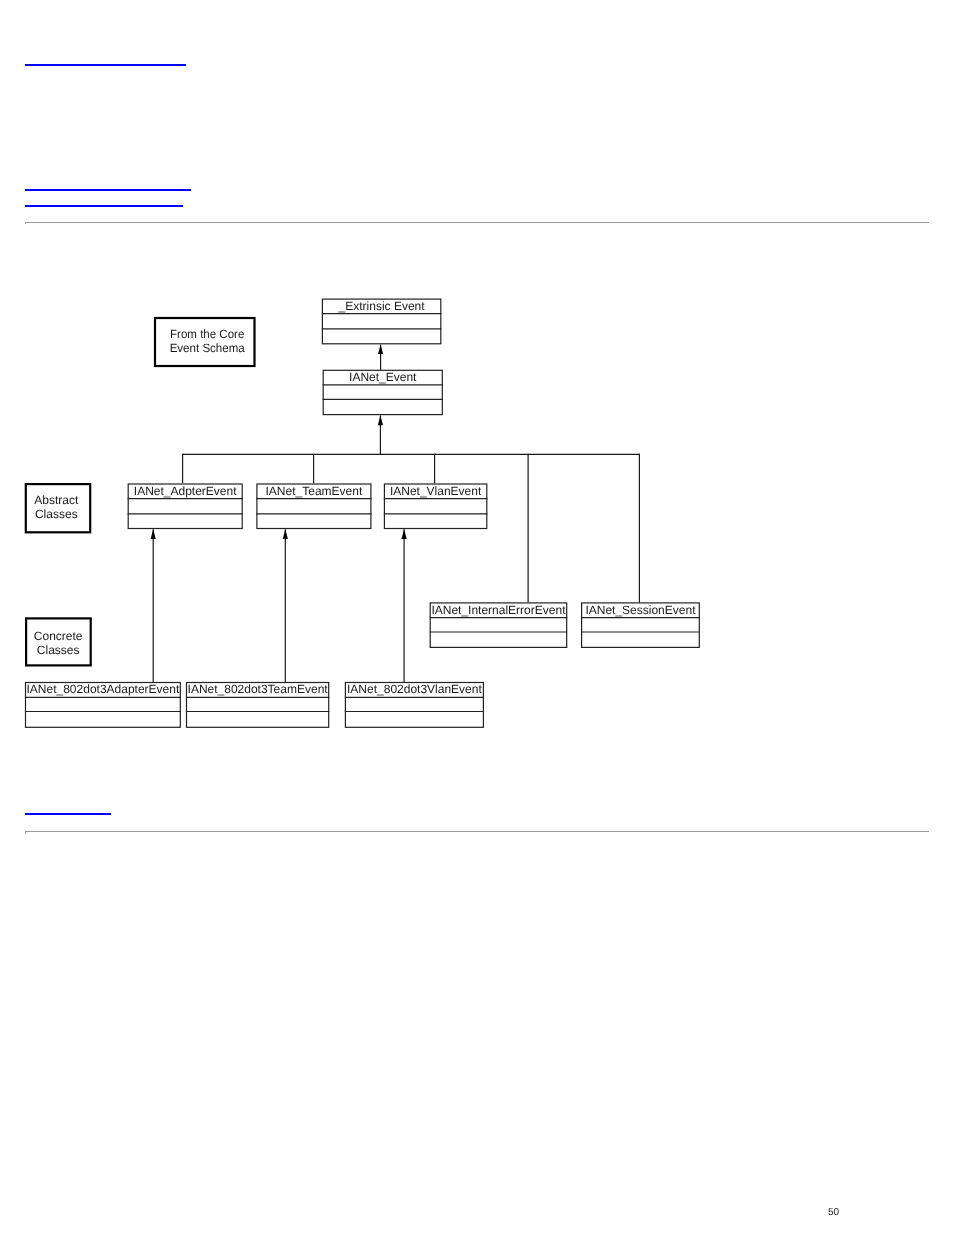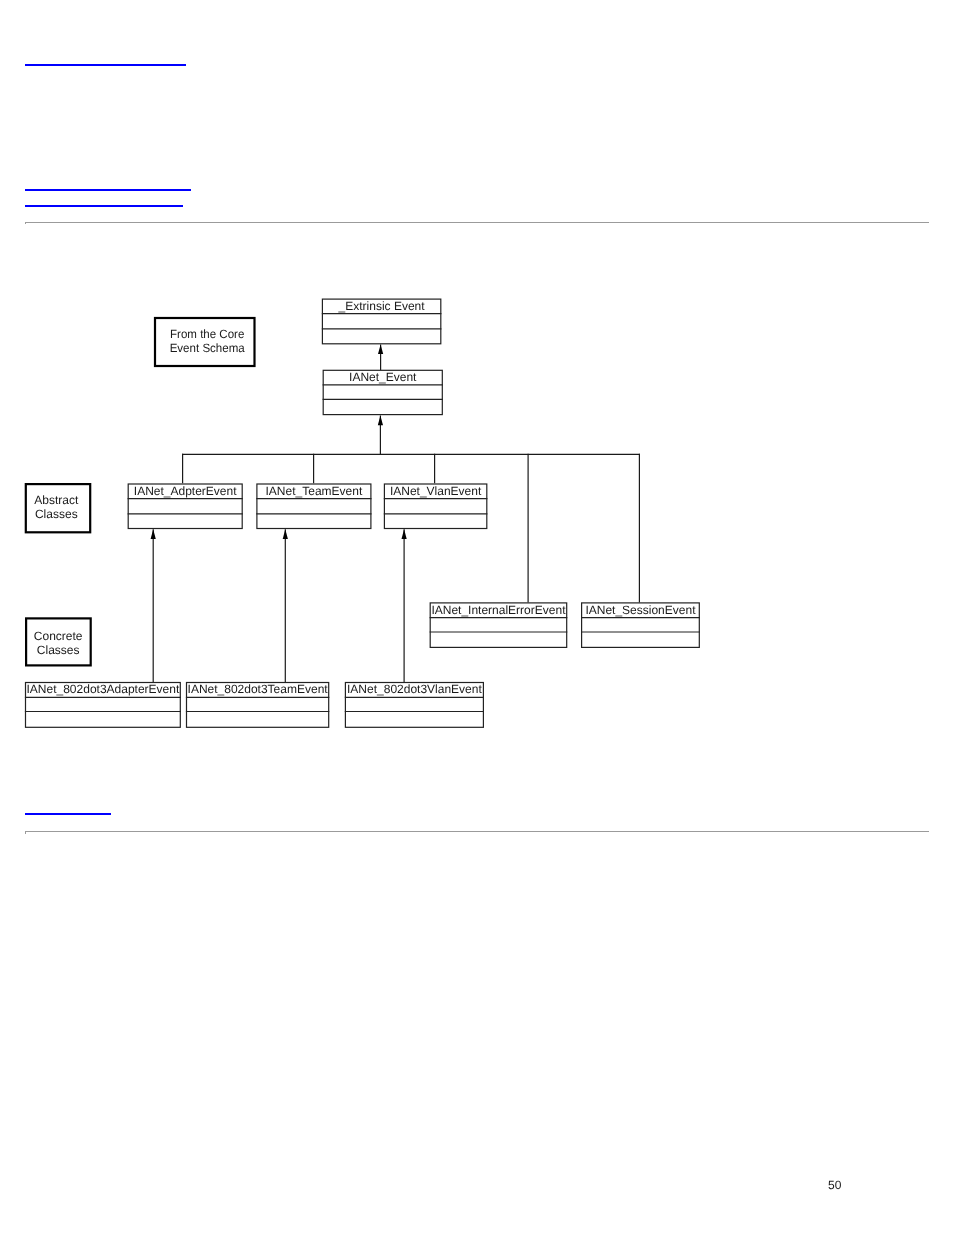--- a/index.html
+++ b/index.html
@@ -14,21 +14,21 @@
 
   
   .link{position:absolute;display:block;font-size:12px;line-height:12px;white-space:nowrap;
         color:#ffffff;text-decoration:none;height:12px;}
   .link .ul{position:absolute;left:0;right:0;bottom:0;height:1.6px;background:#0000ff;}
 
   
   hr.rule{position:absolute;margin:0;padding:0;border:0;box-sizing:border-box;height:2.4px;
           border-top:1.3px solid #9b9b9b;border-left:1.3px solid #9b9b9b;}
 
-  .pageno{position:absolute;font-size:12px;line-height:12.6px;color:#1a1a1a;white-space:nowrap;}
+  .pageno{position:absolute;font-size:10px;line-height:12.6px;color:#1a1a1a;white-space:nowrap;margin-top:28px;}
 
   #diagram{position:absolute;left:0;top:0;}
   
   .dtxt{font-family:"Liberation Sans",sans-serif;font-size:12px;fill:#1a1a1a;}
 </style>
 </head>
 <body>
 
 <div class="page"></div>
 

